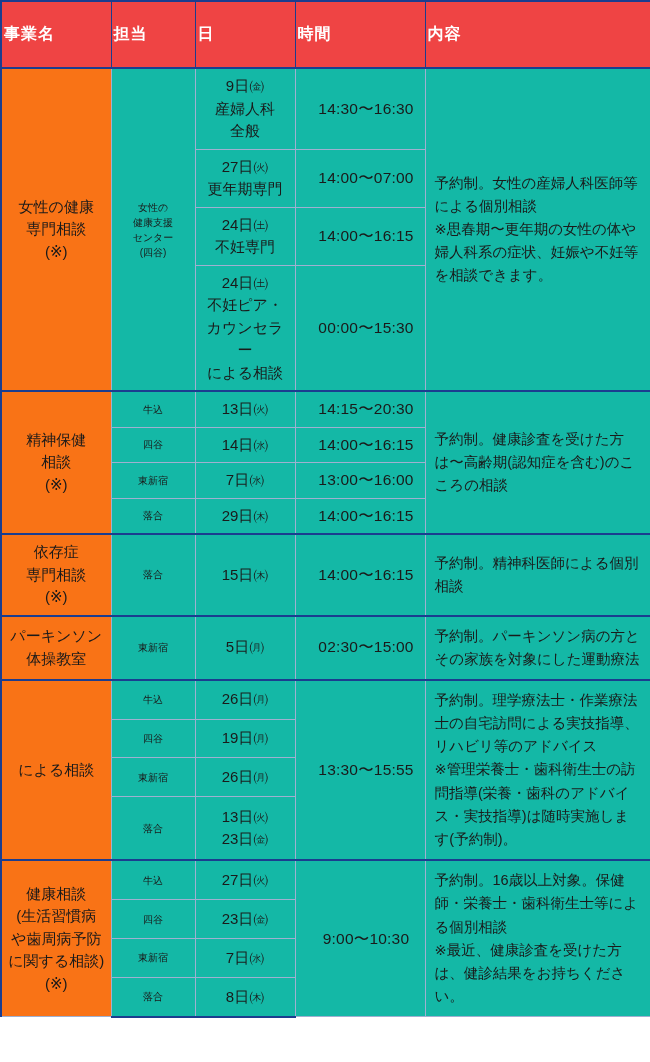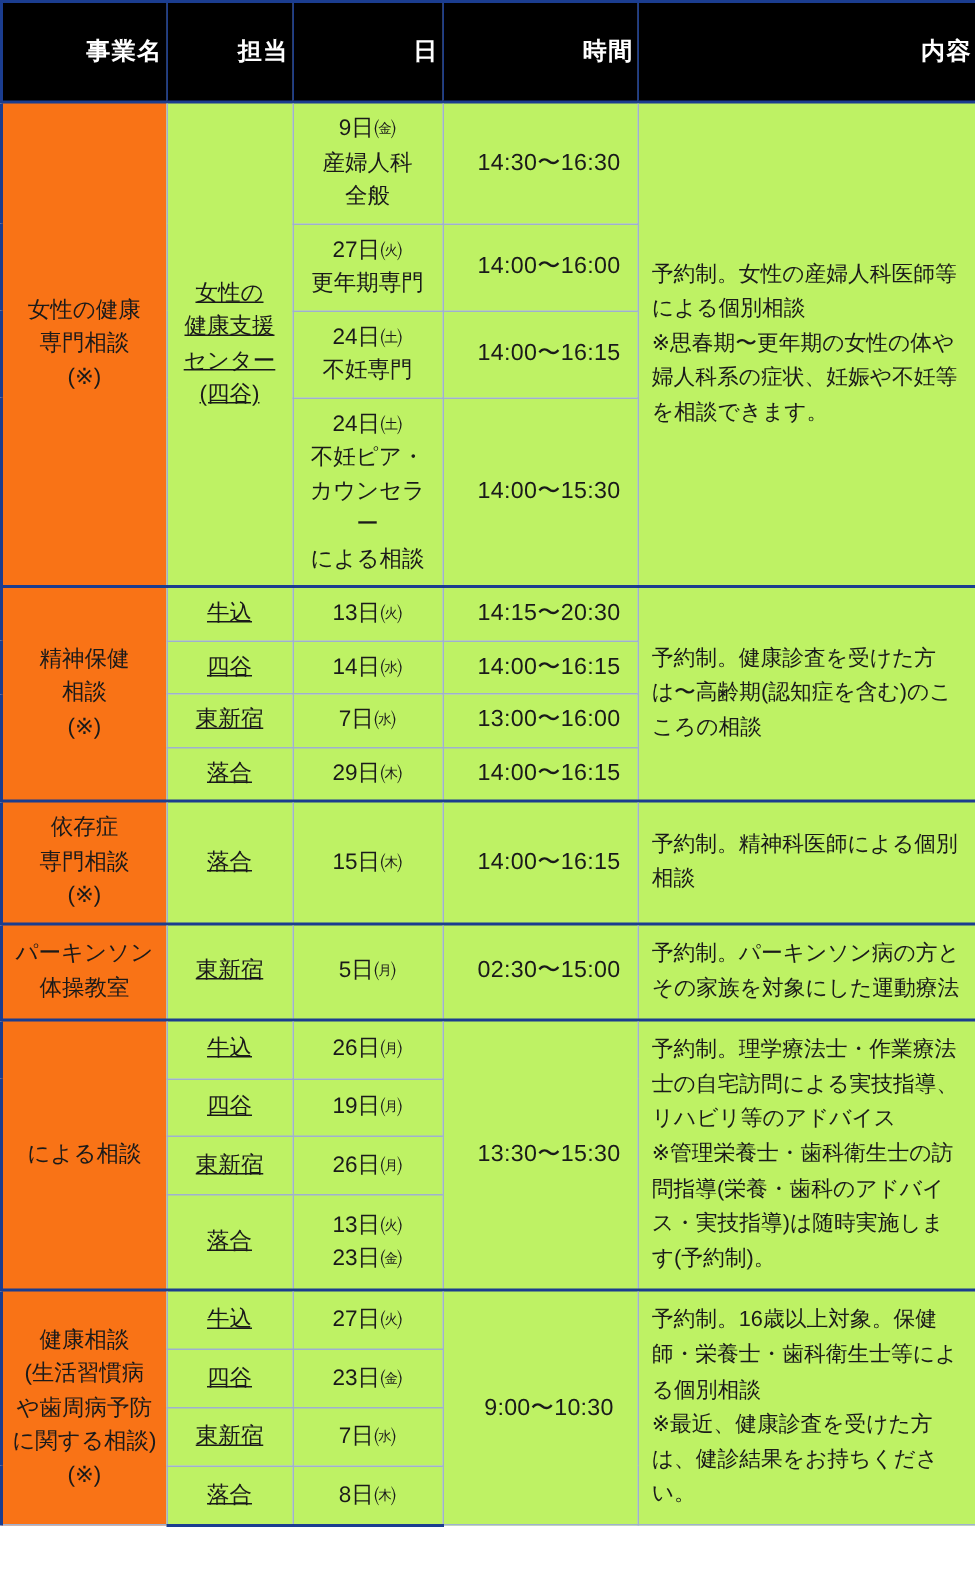--- a/index.html
+++ b/index.html
@@ -19,37 +19,37 @@
     width: 650px;
     margin: 0;
   }
   #schedule-table col.c-service { width: 110px; }
   #schedule-table col.c-staff   { width: 84px; }
   #schedule-table col.c-day     { width: 100px; }
   #schedule-table col.c-time    { width: 130px; }
   #schedule-table col.c-detail  { width: 226px; }
 
   #schedule-table th {
-    background: #000000;
+    background: #ef4444;
     color: #ffffff;
     font-weight: bold;
     font-size: 16px;
     padding: 22px 2px;
     border: 1px solid #1b3d8f;
-    text-align: right;
+    text-align: left;
     letter-spacing: 1px;
   }
   #schedule-table td {
     border: 1px solid #9fb0d0;
     text-align: center;
     vertical-align: middle;
     font-size: 15px;
     line-height: 1.45;
     padding: 6px 4px;
-    background: #bef264;
+    background: #14b8a6;
   }
   
   #schedule-table tr.group-start > td {
     border-top: 2px solid #1b3d8f;
   }
   #schedule-table tr:last-child > td {
     border-bottom: 2px solid #1b3d8f;
   }
   #schedule-table td.service {
     background: #f97316;
@@ -58,23 +58,22 @@
     border-left: 2px solid #1b3d8f;
   }
   #schedule-table td.detail {
     text-align: left;
     font-size: 14.5px;
     line-height: 1.6;
     padding: 8px 9px;
     border-right: 2px solid #1b3d8f;
   }
   #schedule-table td.staff {
-    font-size: 15px;
+    font-size: 10px;
     line-height: 1.5;
-    text-decoration: underline;
   }
   #schedule-table td.day {
     font-size: 15px;
     line-height: 1.5;
   }
   #schedule-table td.time {
     font-size: 15.5px;
     letter-spacing: 0.2px;
     padding-left: 16px;
   }
@@ -105,29 +104,29 @@
   <tbody id="table-body">
       <tr class="group-start">
         <td class="service" rowspan="4">女性の健康<br>専門相談<br>(※)</td>
         <td class="staff" rowspan="4">女性の<br>健康支援<br>センター<br>(四谷)</td>
         <td class="day">9日㈮<br>産婦人科<br>全般</td>
         <td class="time">14:30〜16:30</td>
         <td class="detail" rowspan="4">予約制。女性の産婦人科医師等による個別相談<br>※思春期〜更年期の女性の体や婦人科系の症状、妊娠や不妊等を相談できます。</td>
       </tr>
       <tr>
         <td class="day">27日㈫<br>更年期専門</td>
-        <td class="time">14:00〜16:00</td>
+        <td class="time">14:00〜07:00</td>
       </tr>
       <tr>
         <td class="day">24日㈯<br>不妊専門</td>
         <td class="time">14:00〜16:15</td>
       </tr>
       <tr>
         <td class="day">24日㈯<br>不妊ピア・<br>カウンセラー<br>による相談</td>
-        <td class="time">14:00〜15:30</td>
+        <td class="time">00:00〜15:30</td>
       </tr>
       <tr class="group-start">
         <td class="service" rowspan="4">精神保健<br>相談<br>(※)</td>
         <td class="staff">牛込</td>
         <td class="day">13日㈫</td>
         <td class="time">14:15〜20:30</td>
         <td class="detail" rowspan="4">予約制。健康診査を受けた方は〜高齢期(認知症を含む)のこころの相談</td>
       </tr>
       <tr>
         <td class="staff">四谷</td>
@@ -155,21 +154,21 @@
         <td class="service" rowspan="1">パーキンソン<br>体操教室</td>
         <td class="staff">東新宿</td>
         <td class="day">5日㈪</td>
         <td class="time">02:30〜15:00</td>
         <td class="detail" rowspan="1">予約制。パーキンソン病の方とその家族を対象にした運動療法</td>
       </tr>
       <tr class="group-start">
         <td class="service" rowspan="4">による相談</td>
         <td class="staff">牛込</td>
         <td class="day">26日㈪</td>
-        <td class="time" rowspan="4">13:30〜15:30</td>
+        <td class="time" rowspan="4">13:30〜15:55</td>
         <td class="detail" rowspan="4">予約制。理学療法士・作業療法士の自宅訪問による実技指導、リハビリ等のアドバイス<br>※管理栄養士・歯科衛生士の訪問指導(栄養・歯科のアドバイス・実技指導)は随時実施します(予約制)。</td>
       </tr>
       <tr>
         <td class="staff">四谷</td>
         <td class="day">19日㈪</td>
       </tr>
       <tr>
         <td class="staff">東新宿</td>
         <td class="day">26日㈪</td>
       </tr>

